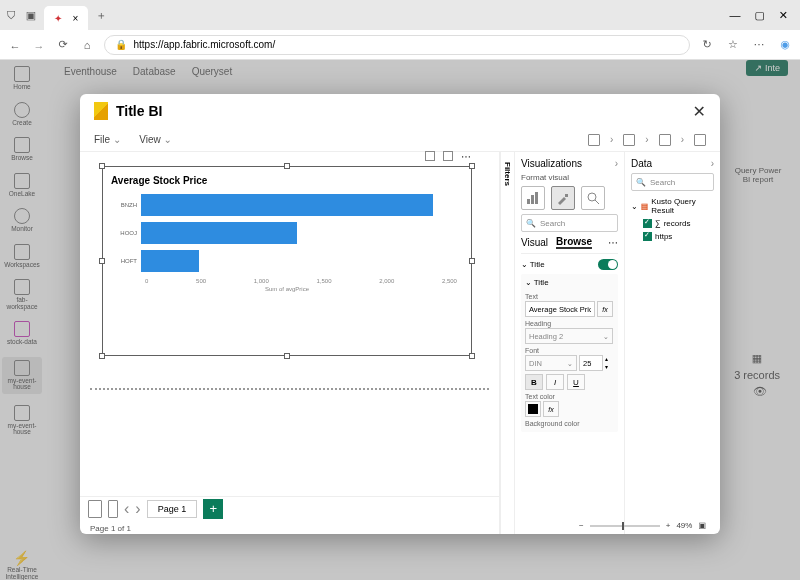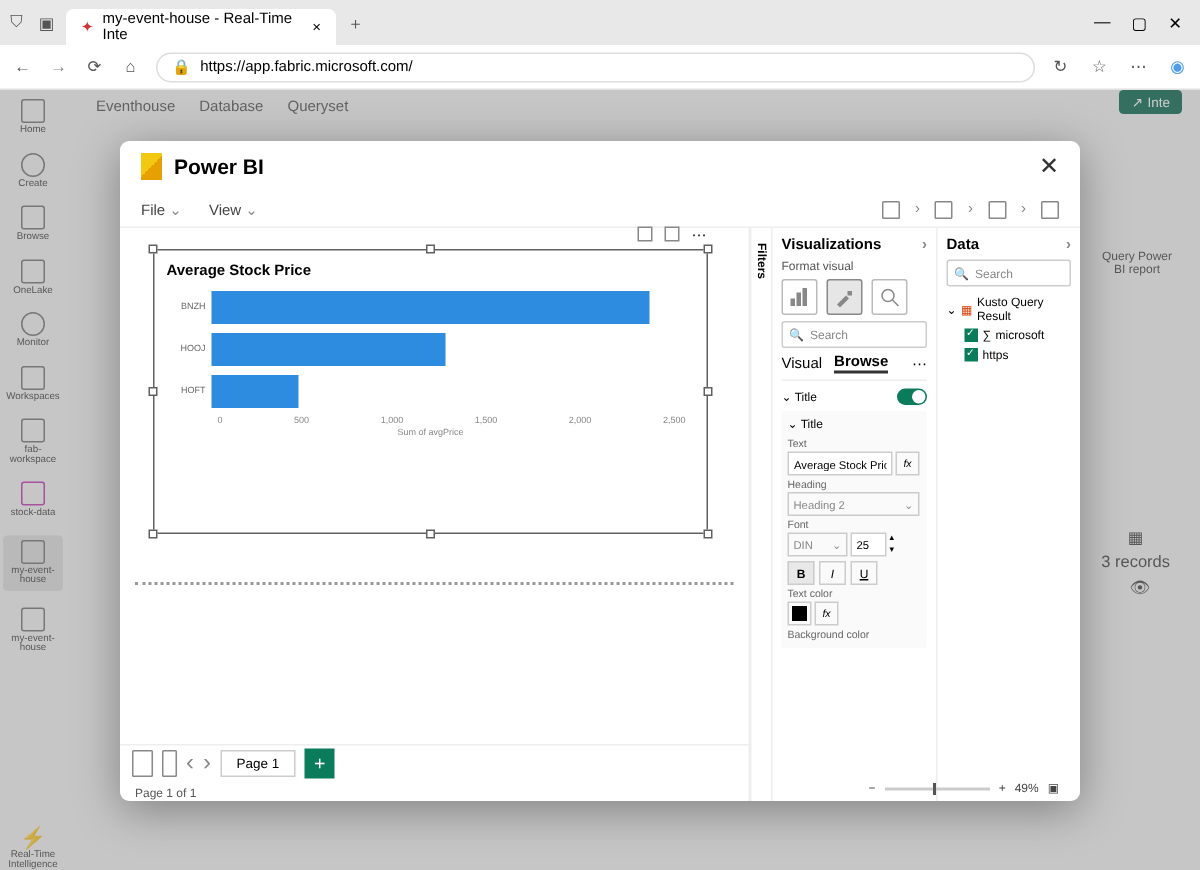--- a/index.html
+++ b/index.html
@@ -77,21 +77,21 @@
 .page-tab{ padding:3px 10px; font-size:9px; border:1px solid #ccc;}
 .page-add{ width:20px; height:20px; background:#0b7c5b; color:#fff; display:flex;align-items:center;justify-content:center; font-size:13px;}
 .page-count{ position:absolute; bottom:1px; left:10px; font-size:8px; color:#555;}
 
 
 .filters-strip{ width:14px; border-left:1px solid #eee; display:flex; align-items:flex-start; justify-content:center; padding-top:10px;}
 .filters-strip span{ writing-mode:vertical-rl; font-size:8px; font-weight:600;}
 
 
 .viz-pane{ width:110px; border-left:1px solid #eee; padding:6px 6px; font-size:9px; overflow:hidden;}
-.pane-title{ font-size:10px; font-weight:700; display:flex; justify-content:space-between; align-items:center;}
+.pane-title{ font-size:10px; font-weight:400; display:flex; justify-content:space-between; align-items:center;}
 .pane-sub{ font-size:8px; color:#555; margin:4px 0;}
 .icon-row{ display:flex; gap:6px; margin:4px 0;}
 .viz-icon{ width:24px;height:24px;border:1px solid #bbb; border-radius:2px; display:flex;align-items:center;justify-content:center;}
 .viz-icon.active{ background:#e6e6e6; border-color:#888;}
 .viz-search{ height:18px; border:1px solid #ccc; border-radius:2px; display:flex; align-items:center; padding:0 4px; gap:4px; font-size:8px; color:#888; margin:4px 0;}
 .tab-row{ display:flex; gap:8px; font-size:10px; margin:4px 0; align-items:center;}
 .tab-row .t.active{ border-bottom:2px solid #333; font-weight:600;}
 .section{ border-top:1px solid #eee; padding:5px 0; font-size:8px;}
 .section-head{ display:flex; justify-content:space-between; align-items:center;}
 .toggle{ width:20px;height:11px;background:#0b7c5b;border-radius:6px;position:relative;}
@@ -131,21 +131,20 @@
 </style>
 </head>
 <body>
 
 <div class="browser-chrome">
   <div class="chrome-left">
     <span class="icon-btn">⛉</span>
     <span class="icon-btn">▣</span>
     <div class="chrome-tab">
       <span style="color:#d13438">✦</span>
-      <span>my-event-house - Real-Time Inte</span>
       <span style="margin-left:4px">×</span>
     </div>
     <span class="icon-btn">＋</span>
   </div>
   <div class="chrome-ctrls">
     <span>—</span>
     <span>▢</span>
     <span>✕</span>
   </div>
 </div>
@@ -259,21 +258,21 @@
     <span>3 records</span>
   <span style="margin-left:6px">👁</span>
 </div>
 
 <div class="backdrop"></div>
 
 <div class="modal">
   <div class="modal-header">
     <div class="modal-title">
       <span class="pbi-logo"></span>
-      <span>Power BI</span>
+      <span>Title BI</span>
     </div>
     <span class="close-x">✕</span>
   </div>
   <div class="modal-menu">
     <div class="modal-menu-left">
       <span><span>File</span> <span class="grey">⌄</span></span>
       <span><span>View</span> <span class="grey">⌄</span></span>
     </div>
     <div class="modal-menu-right">
       <span class="mini-icon"></span>
@@ -395,21 +394,21 @@
             <input class="txt-in" value="Average Stock Price" style="">
             <span class="fx">fx</span>
           </div>
           <div class="lbl">Heading</div>
           <div class="sel">
               <span>Heading 2</span>
               <span>⌄</span>
             </div>
           <div class="lbl">Font</div>
           <div style="display:flex;gap:2px">
-            <div class="sel" style="width:40px">
+            <div class="sel" style="width:52px">
                 <span>DIN</span>
                 <span>⌄</span>
               </div>
             <input class="num-in" value="25" style="">
             <span style="font-size:6px;line-height:8px">▴<br>▾</span>
           </div>
           <div class="fmt-row">
             <div class="fmt-btn active">
                 <b>B</b>
               </div>
@@ -440,21 +439,21 @@
           <span>Search</span>
         </div>
       <div class="tree-item">
         <span>⌄</span>
         <span class="tbl-ico">▦</span>
         <span>Kusto Query Result</span>
       </div>
       <div class="tree-item child">
           <span class="chk"></span>
           <span>∑</span>
-          <span>microsoft</span>
+          <span>records</span>
         </div>
       <div class="tree-item child">
           <span class="chk"></span>
           <span>https</span>
         </div>
     </div>
   </div>
 
   <div class="zoom-foot">
     <span>−</span>

